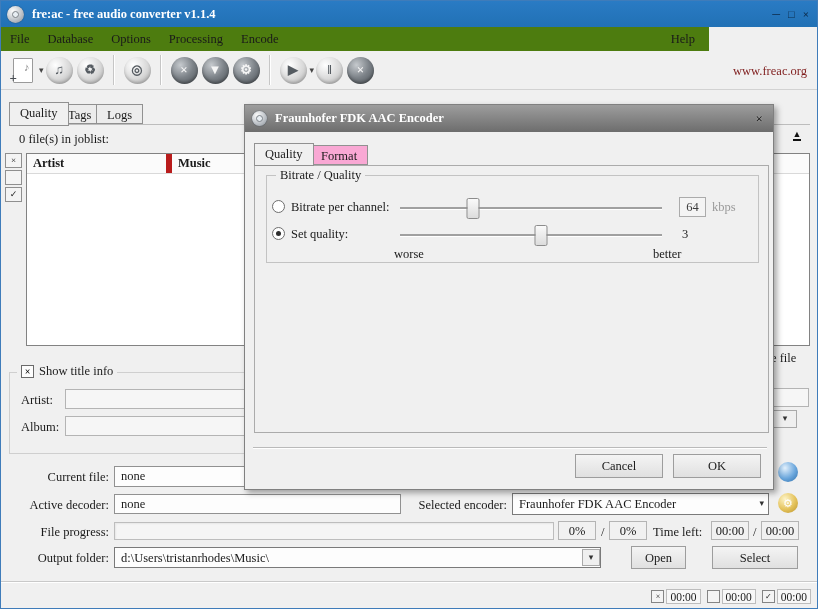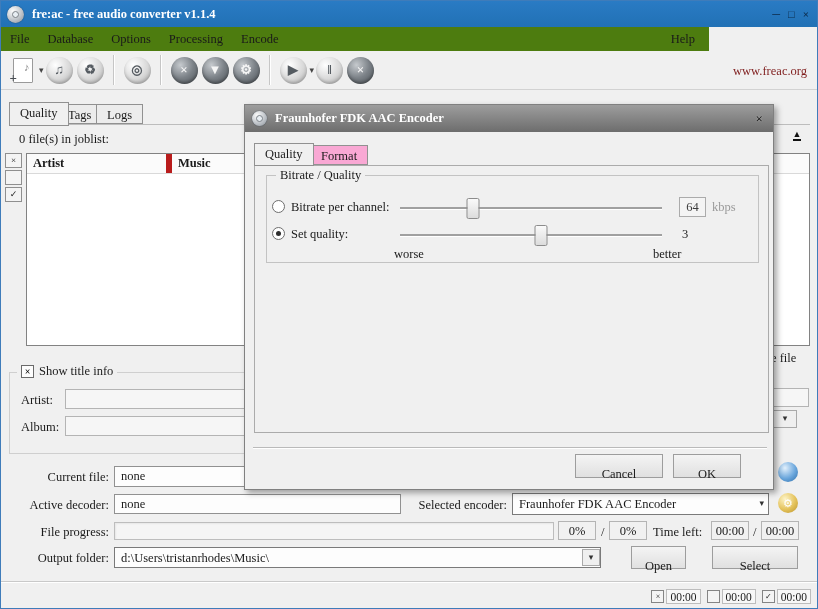--- a/index.html
+++ b/index.html
@@ -68,21 +68,21 @@
   .combo{position:absolute;box-sizing:border-box;background:#fdfdfd;border:1px solid #7a7a7a;
          padding:3px 18px 0 6px;overflow:hidden;white-space:nowrap}
   .combo .ca{position:absolute;right:4px;top:4px;font-size:9px;color:#333}
   .cabtn{position:absolute;box-sizing:border-box;background:#efefef;border:1px solid #a9a9a9;
          font-size:9px;color:#333;text-align:center;line-height:15px}
   .pbar{position:absolute;box-sizing:border-box;background:#f5f5f5;border:1px solid #bdbdbd;
         box-shadow:inset 1px 1px 2px rgba(0,0,0,.06)}
   .pctbox{position:absolute;box-sizing:border-box;background:#f1f1f1;border:1px solid #b4b4b4;
           text-align:center;padding-top:2px}
   .btn{position:absolute;box-sizing:border-box;background:linear-gradient(#f4f4f4,#e0e0e0);
-       border:1px solid #9d9d9d;text-align:center;padding-top:12px;cursor:default}
+       border:1px solid #9d9d9d;text-align:center;padding-top:4px;cursor:default}
   .orb{position:absolute;width:20px;height:20px;border-radius:50%}
   .orb.blue{background:radial-gradient(circle at 35% 30%,#e2f0fc,#6aa6dc 55%,#2d6da8)}
   .orb.gold{background:radial-gradient(circle at 35% 30%,#fdf4c8,#e4c25a 55%,#b8912c);
             color:#fff;font-size:11px;text-align:center;line-height:20px}
   
   .statusbar{position:absolute;left:0;top:580px;width:816px;height:29px;background:#f0f0f0;
              border-top:1px solid #c9c9c9;box-shadow:inset 0 1px 0 #fff}
   .sb-text{position:absolute;left:8px;top:8px;font-size:12px;color:#222}
   .sb-times{position:absolute;right:6px;top:7px;display:flex;gap:6px}
   .sb-item{display:flex;align-items:center;gap:2px}
@@ -299,16 +299,16 @@
     <div class="track" style="left:155px;top:129px">
       <span class="thumb" style="left: 54%;"></span>
     </div>
     <span class="lab" style="left:437px;top:122px">3</span>
 
     <span class="lab" style="left:149px;top:142px">worse</span>
     <span class="lab" style="left:408px;top:142px">better</span>
 
     <div class="dsep"></div>
     <div class="btn" style="left:330px;top:349px;width:88px;height:24px">Cancel</div>
-    <div class="btn" style="left:428px;top:349px;width:68px;height:24px">OK</div>
+    <div class="btn" style="left:428px;top:349px;width:88px;height:24px">OK</div>
   </div>
 
 </div>
 
 </body></html>

